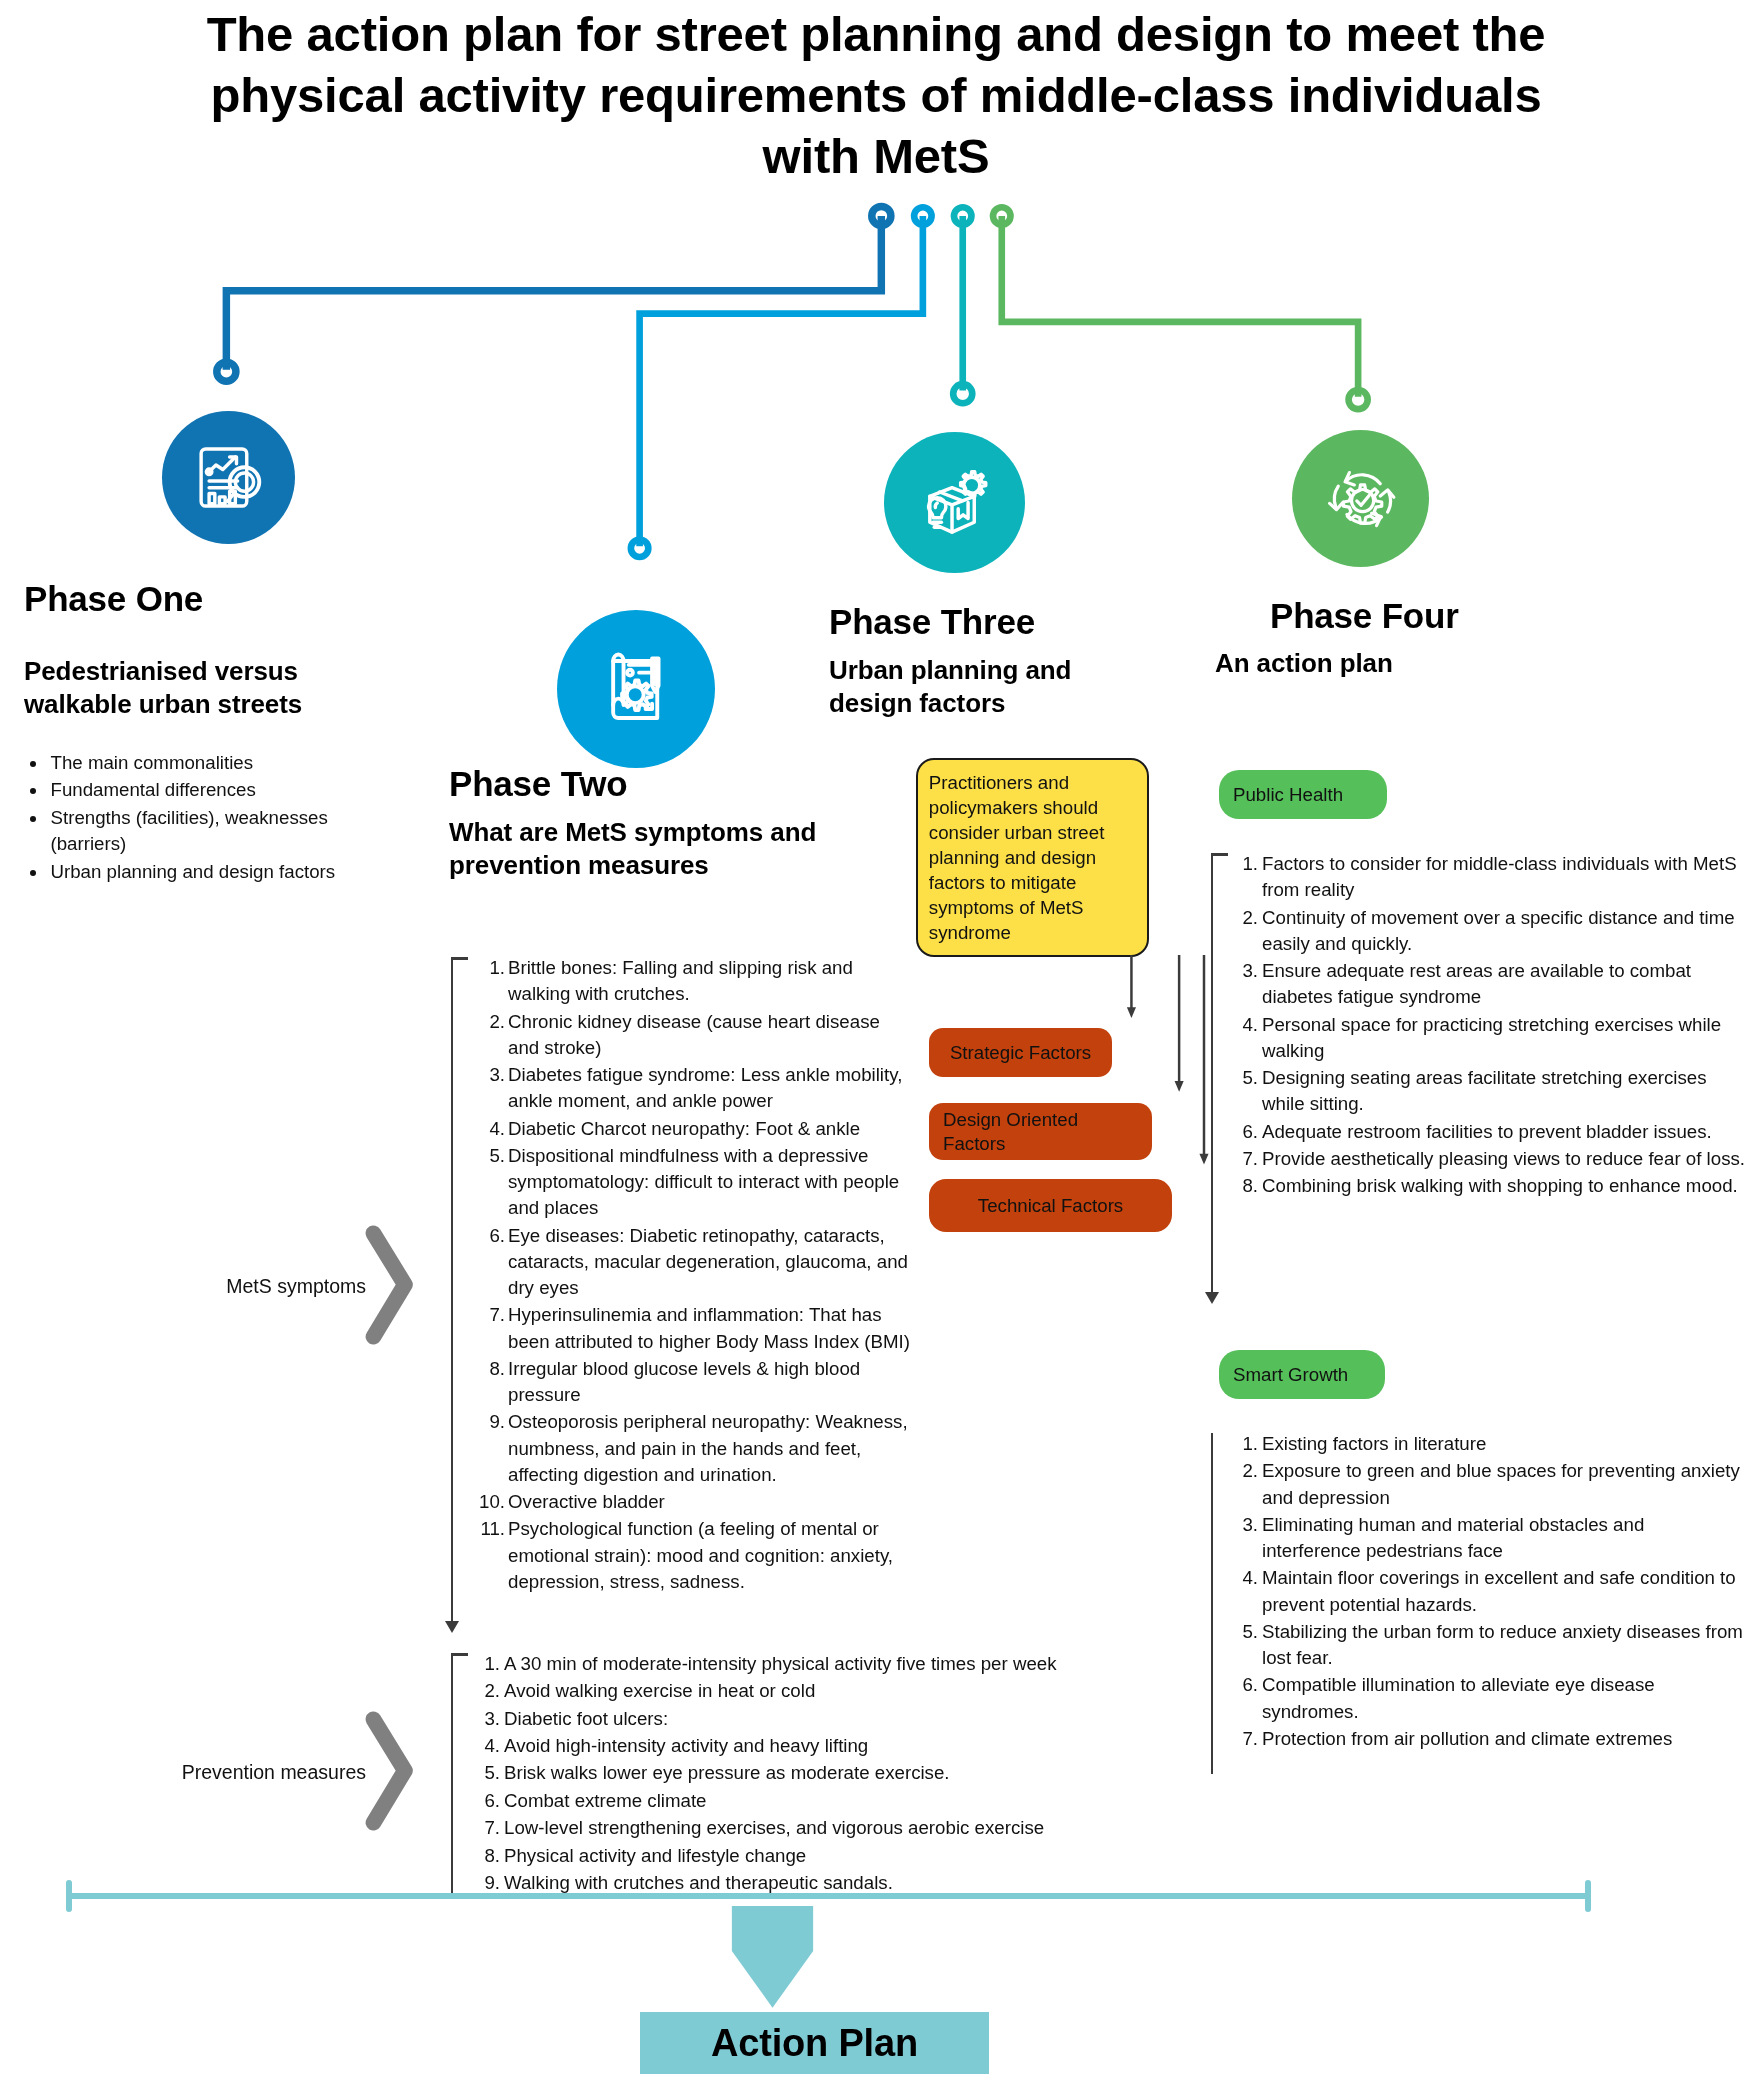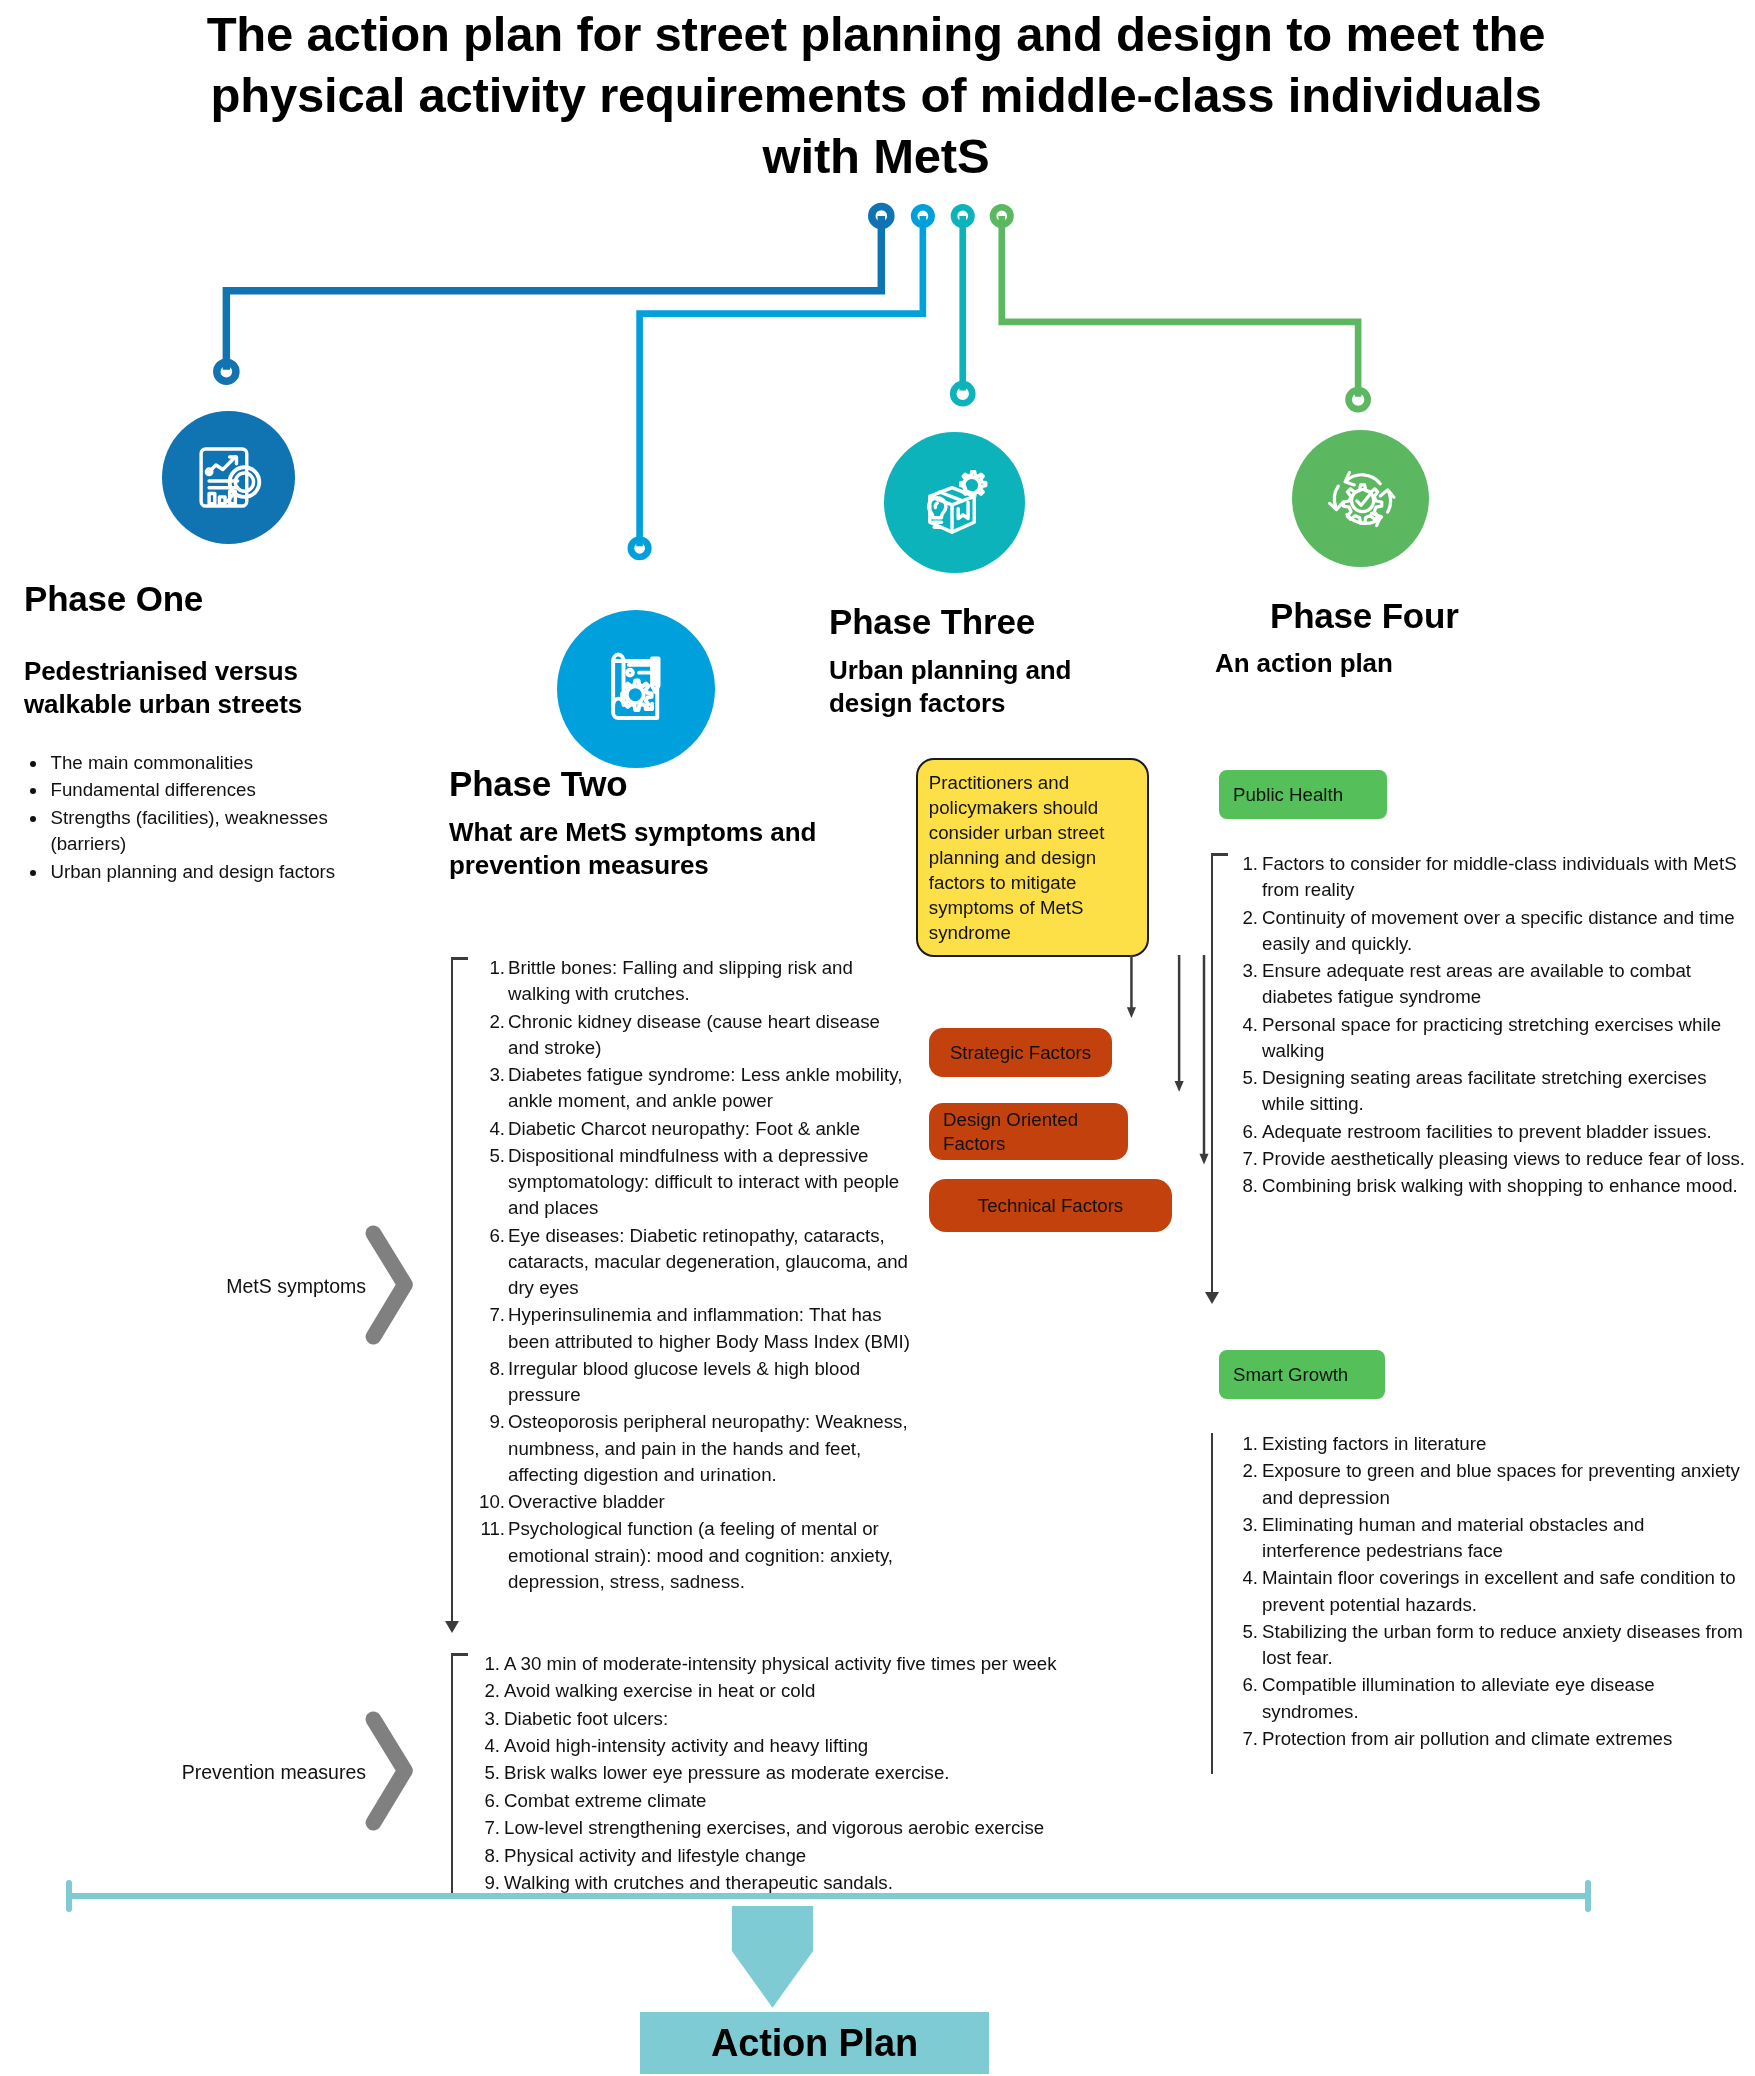--- a/index.html
+++ b/index.html
@@ -64,21 +64,21 @@
   
   .pill{
     position:absolute;background:#c2410c;border-radius:14px;
     box-sizing:border-box;display:flex;align-items:center;
     font-size:18.7px;color:#111;padding:0 14px;line-height:1.28;
   }
   .pill.center{justify-content:center;}
 
   
   .badge{
-    position:absolute;background:#55C05A;border-radius:8px;
+    position:absolute;background:#55C05A;border-radius:20px;
     box-sizing:border-box;display:flex;align-items:center;
     font-size:18.7px;color:#111;padding:0 14px;
   }
 
   
   #hline{position:absolute;background:#7FCBD4;height:5.8px;border-radius:2.9px;}
   .hcap{position:absolute;background:#7FCBD4;width:5.8px;border-radius:2.9px;}
   #bigarrow{position:absolute;}
   #actionplan{
     position:absolute;background:#7FCBD4;display:flex;align-items:center;justify-content:center;
@@ -236,21 +236,21 @@
     <path d="M85 0 L85 132"></path>
       <polygon points="85,152 74,126 96,126" fill="#3b3b3b" stroke="none"></polygon>
     <path d="M200 0 L200 310"></path>
       <polygon points="200,330 189,304 211,304" fill="#3b3b3b" stroke="none"></polygon>
     <path d="M260 0 L260 485"></path>
       <polygon points="260,505 249,479 271,479" fill="#3b3b3b" stroke="none"></polygon>
   </g>
 </svg>
 
 <div class="pill center" style="left:929px;top:1028px;width:183px;height:49px;">Strategic Factors</div>
-<div class="pill" style="left:929px;top:1103px;width:199px;height:57px;">Design Oriented Factors</div>
+<div class="pill" style="left:929px;top:1103px;width:223px;height:57px;">Design Oriented Factors</div>
 <div class="pill center" style="left:929px;top:1179px;width:243px;height:53px;border-radius:17px;">Technical Factors</div>
 
 <div class="pcircle" style="left:1292px;top:430px;width:137px;height:137px;background:#5CB860;">
   <svg width="79" height="79" viewBox="0 0 64 64">
     <g fill="none" stroke="#fff" stroke-width="2.6" stroke-linecap="round" stroke-linejoin="round">
       <path d="M32 21 l3.4 0 .8 4.6 3.6 1.5 3.8-2.9 2.4 2.4 -2.9 3.8 1.5 3.6 4.6 .8 0 3.4 -4.6 .8 -1.5 3.6 2.9 3.8 -2.4 2.4 -3.8-2.9 -3.6 1.5 -.8 4.6 -3.4 0 -.8-4.6 -3.6-1.5 -3.8 2.9 -2.4-2.4 2.9-3.8 -1.5-3.6 -4.6-.8 0-3.4 4.6-.8 1.5-3.6 -2.9-3.8 2.4-2.4 3.8 2.9 3.6-1.5z"></path>
       <circle cx="33.7" cy="33.7" r="9"></circle>
       <polyline points="29,34 32.5,37.5 39,29.5"></polyline>
       <path d="M20 18 a19 19 0 0 1 28 2"></path>
       <polyline points="23,11 19.5,18.5 27,21"></polyline>

